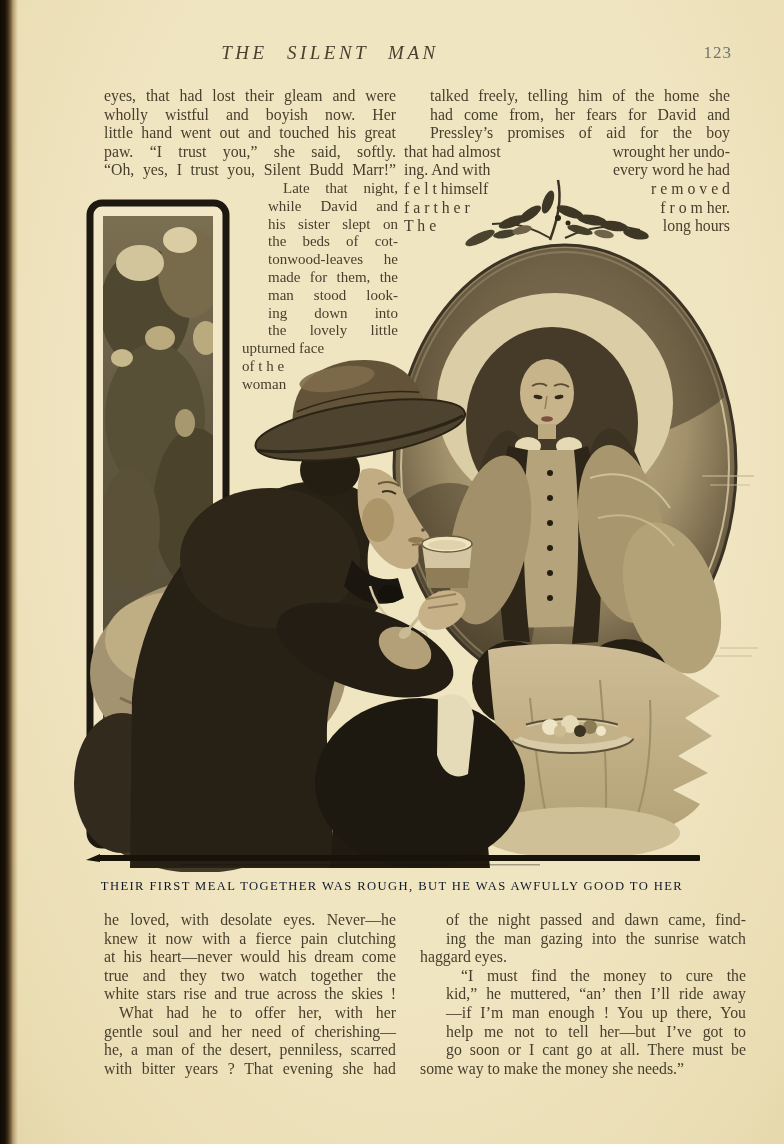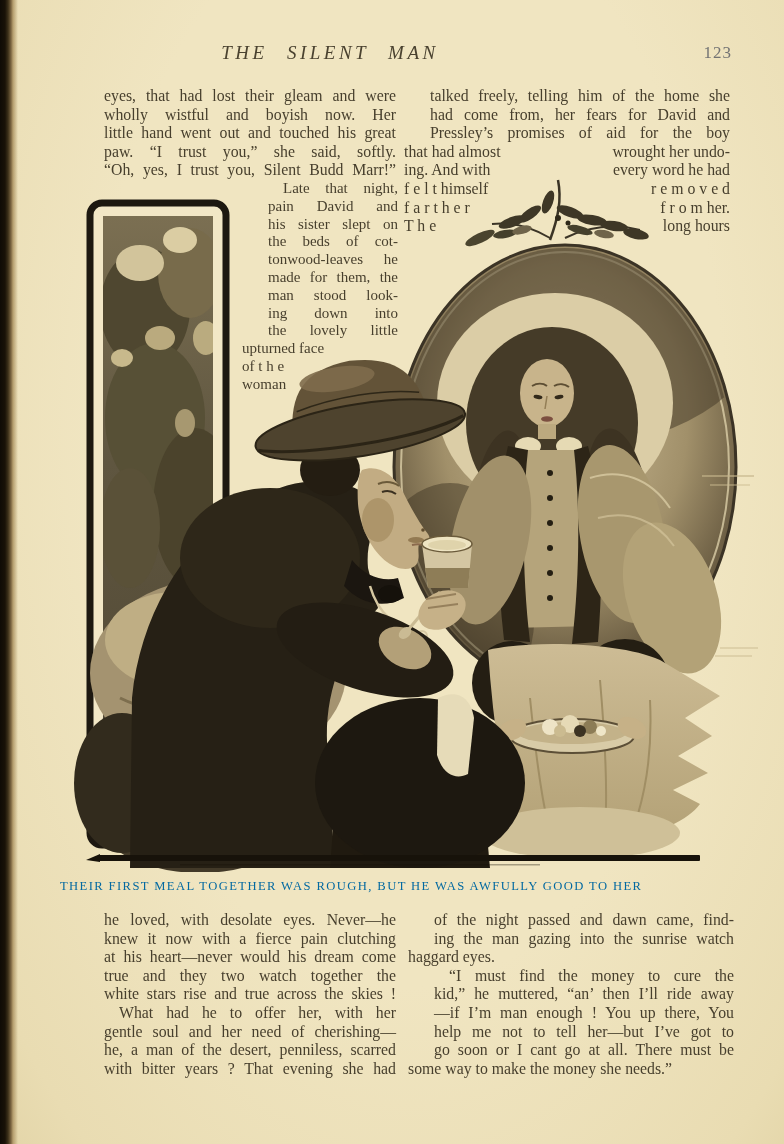--- a/index.html
+++ b/index.html
@@ -17,52 +17,52 @@
     position:absolute;left:0;top:42px;width:660px;text-align:center;
     font-style:italic;font-size:19px;letter-spacing:3.5px;word-spacing:11px;color:#4a4230;
   }
   .page-number{
     position:absolute;top:43px;right:52px;font-size:17px;color:#737373;letter-spacing:1px;
   }
   .col{position:absolute;font-size:15.8px;line-height:18.6px;color:#473f2d;}
   .col-tl{left:78px;top:87px;width:318px;}
   .col-tr{left:404px;top:87px;width:326px;}
   .col-bl{left:78px;top:911px;width:318px;}
-  .col-br{left:408px;top:911px;width:326px;}
+  .col-br{left:420px;top:911px;width:326px;}
   .ln{height:18.6px;}
   .j{text-align:justify;text-align-last:justify;margin-left:26px;}
   .l{text-align:left;}
   .ind{padding-left:15px;}
   .wrapcol{margin-left:164px;width:156px;font-size:15px;line-height:17.8px;}
   .wrapcol .ln{height:17.8px;}
   .split{display:flex;justify-content:space-between;height:18.6px;}
   .caption{
-    position:absolute;left:60px;top:879px;width:664px;text-align:left;
-    font-size:12.6px;letter-spacing:1.4px;color:#0369a1;white-space:nowrap;
+    position:absolute;left:60px;top:879px;width:664px;text-align:center;
+    font-size:12.6px;letter-spacing:1.4px;color:#0f172a;white-space:nowrap;
   }
   .montage{position:absolute;left:60px;top:178px;}
 </style>
 </head>
 <body>
 
 <div>
   <div class="binding"></div>
 
   <div class="header-title">THE SILENT MAN</div>
   <div class="page-number">123</div>
 
   <div class="col col-tl">
     <div class="ln j">eyes, that had lost their gleam and were</div>
     <div class="ln j">wholly wistful and boyish now.  Her</div>
     <div class="ln j">little hand went out and touched his great</div>
     <div class="ln j">paw.  “I trust you,” she said, softly.</div>
     <div class="ln j">“Oh, yes, I trust you, Silent Budd Marr!”</div>
     <div class="wrapcol">
       <div class="ln j ind">Late that night,</div>
-      <div class="ln j">pain David and</div>
+      <div class="ln j">while David and</div>
       <div class="ln j">his sister slept on</div>
       <div class="ln j">the beds of cot-</div>
       <div class="ln j">tonwood-leaves he</div>
       <div class="ln j">made for them, the</div>
       <div class="ln j">man stood look-</div>
       <div class="ln j">ing down into</div>
       <div class="ln j">the lovely little</div>
       <div class="ln l">upturned face</div>
       <div class="ln l">of t h e</div>
       <div class="ln l">woman</div>

